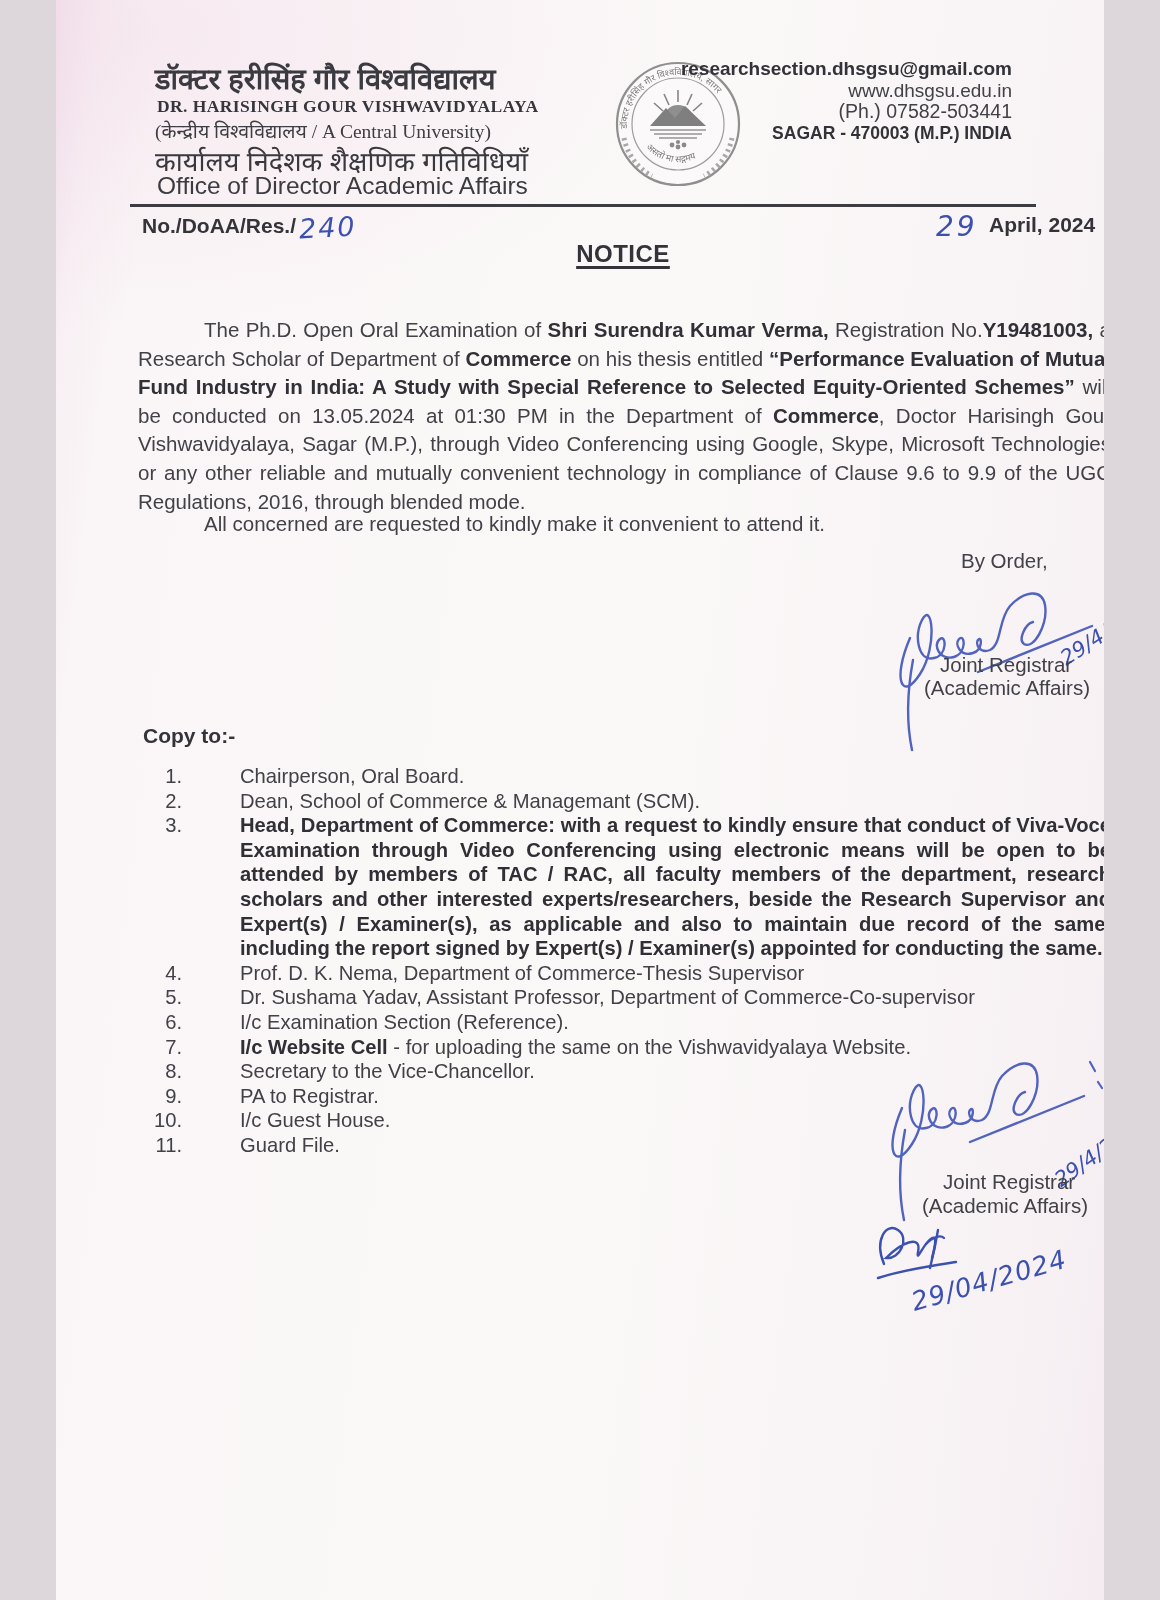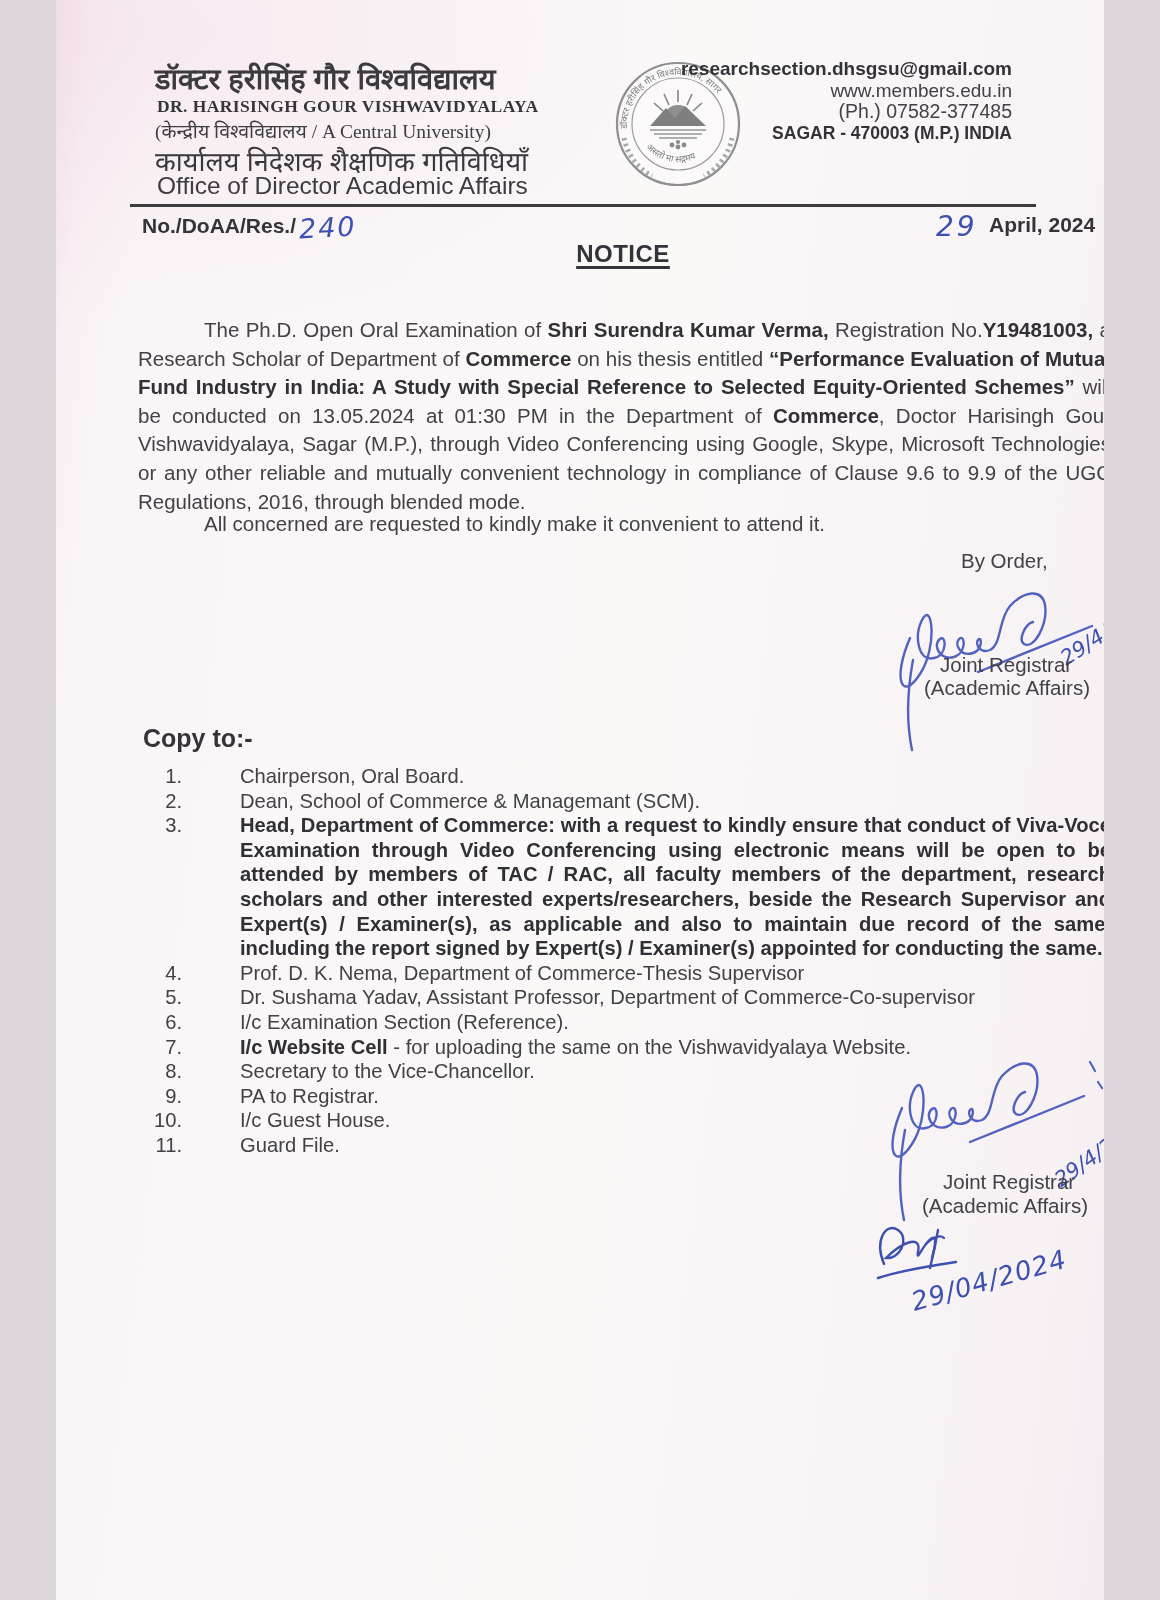--- a/index.html
+++ b/index.html
@@ -47,21 +47,21 @@
   .sig-date { font-size: 21px; transform-origin: 0 0; }
   .sig-date-top    { left: 1000px; top: 650px;  transform: rotate(-33deg); }
   .sig-date-bottom { left: 994px;  top: 1172px; transform: rotate(-35deg); }
   .role-top   { left: 884px; top: 653px;  font-size: 20.5px; }
   .dept-top   { left: 868px; top: 676px;  font-size: 20.5px; }
   .role-bottom{ left: 887px; top: 1170px; font-size: 20.5px; }
   .dept-bottom{ left: 866px; top: 1194px; font-size: 20.5px; }
   .initials-svg { left: 812px; top: 1216px; width: 120px; height: 95px; position: absolute; }
   .stamp-date { left: 852px; top: 1288px; font-size: 26px; transform-origin: 0 0; transform: rotate(-16deg); letter-spacing: 1px; }
   
-  .copy-heading { left: 87px; top: 724px; font-size: 25px; font-weight: 700; color: #333339; }
+  .copy-heading { left: 87px; top: 724px; font-size: 21px; font-weight: 700; color: #333339; }
   .copy-list { position: absolute; left: 82px; top: 764px; width: 973px; font-size: 20.2px; line-height: 24.6px; }
   .copy-item { position: relative; padding-left: 58px; }
   .copy-item .num { position: absolute; left: 0; width: 44px; text-align: right; }
   .copy-item .txt { display: block; text-align: justify; margin-left: 44px; }
   .copy-item b { color: #2f2f35; }
 </style>
 </head>
 <body>
 
 <div class="page">
@@ -104,22 +104,22 @@
         <circle cx="70" cy="85" r="2.4"></circle>
         <circle cx="64" cy="82" r="2.1"></circle>
     </g>
     <text font-size="9" fill="#7c7c7c" font-family="Liberation Sans, sans-serif">
       <textPath href="#sealBotArc" startOffset="12%">असतो मा सद्गमय</textPath>
     </text>
   </svg>
 
   <div class="contact">
     <div class="c-email">researchsection.dhsgsu@gmail.com</div>
-    <div class="c-web">www.members.edu.in</div>
-    <div class="c-phone">(Ph.) 07582-377485</div>
+    <div class="c-web">www.dhsgsu.edu.in</div>
+    <div class="c-phone">(Ph.) 07582-503441</div>
     <div class="c-addr">SAGAR - 470003 (M.P.) INDIA</div>
   </div>
 
   <div class="rule"></div>
 
   <div class="abs ref-label">No./DoAA/Res./</div>
   <div class="abs handwriting ref-num">240</div>
   <div class="abs handwriting date-day">29</div>
   <div class="abs date-month">April, 2024</div>
 

